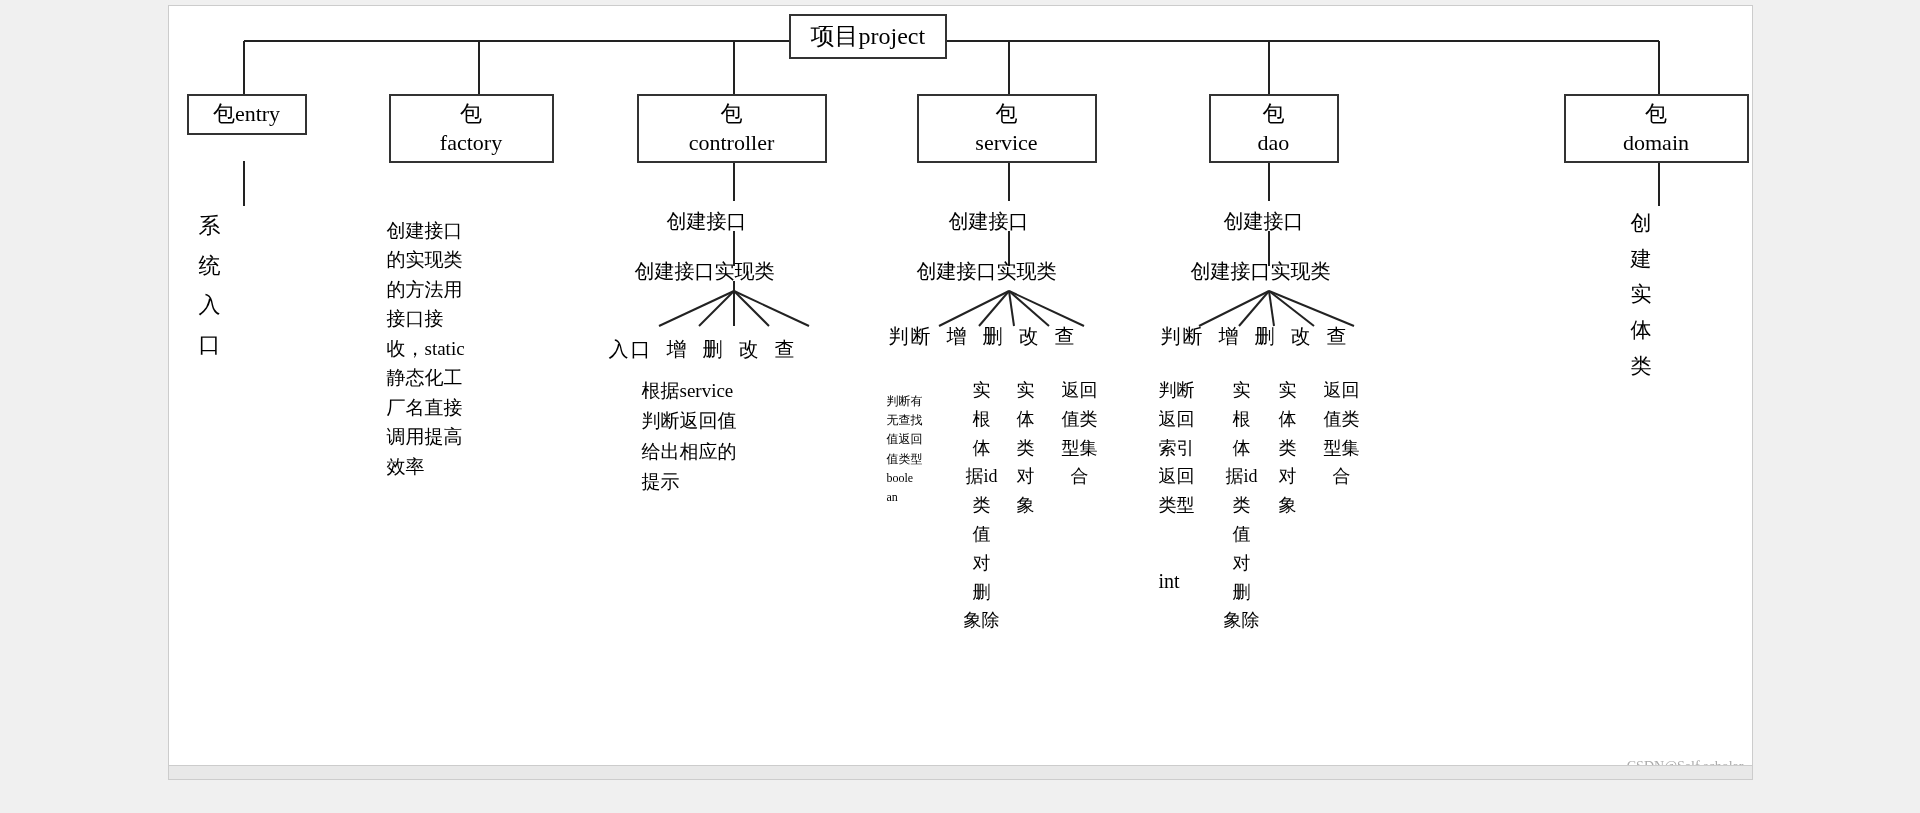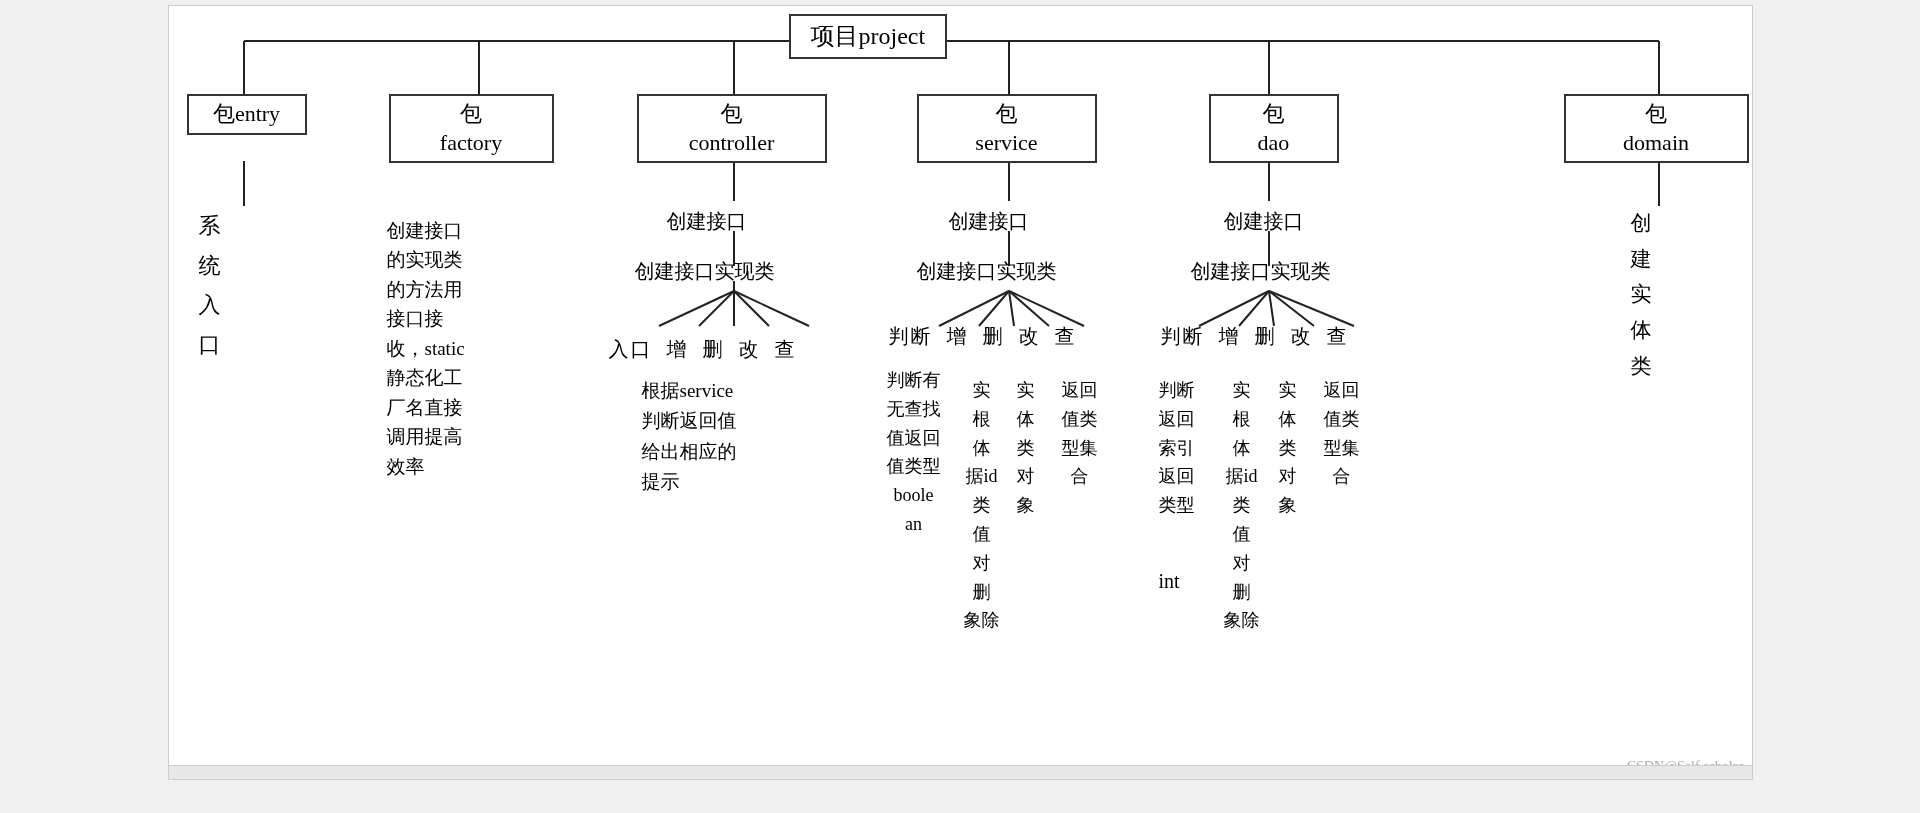--- a/index.html
+++ b/index.html
@@ -162,21 +162,21 @@
   <div class="text-node" style="left:780px; top:200px; font-size:20px;">
     创建接口
   </div>
   <div class="text-node" style="left:748px; top:250px; font-size:20px;">
     创建接口实现类
   </div>
   <div class="text-node" style="left:720px; top:315px; font-size:20px; letter-spacing:2px;">
     判断&nbsp;&nbsp;增&nbsp;&nbsp;删&nbsp;&nbsp;改&nbsp;&nbsp;查
   </div>
 
-  <div class="text-node" style="left:718px; top:360px; font-size:18px; line-height:1.6; text-align:center;">
+  <div class="text-node" style="left:718px; top:386px; font-size:12px; line-height:1.6; text-align:left;">
     判断有<br>无查找<br>值返回<br>值类型<br>boole<br>an
   </div>
   <div class="text-node" style="left:795px; top:370px; font-size:18px; line-height:1.6; text-align:center;">
     实<br>根<br>体<br>据id<br>类<br>值<br>对<br>删<br>象除
   </div>
   <div class="text-node" style="left:848px; top:370px; font-size:18px; line-height:1.6; text-align:center;">
     实<br>体<br>类<br>对<br>象
   </div>
   <div class="text-node" style="left:893px; top:370px; font-size:18px; line-height:1.6; text-align:center;">
     返回<br>值类<br>型集<br>合

